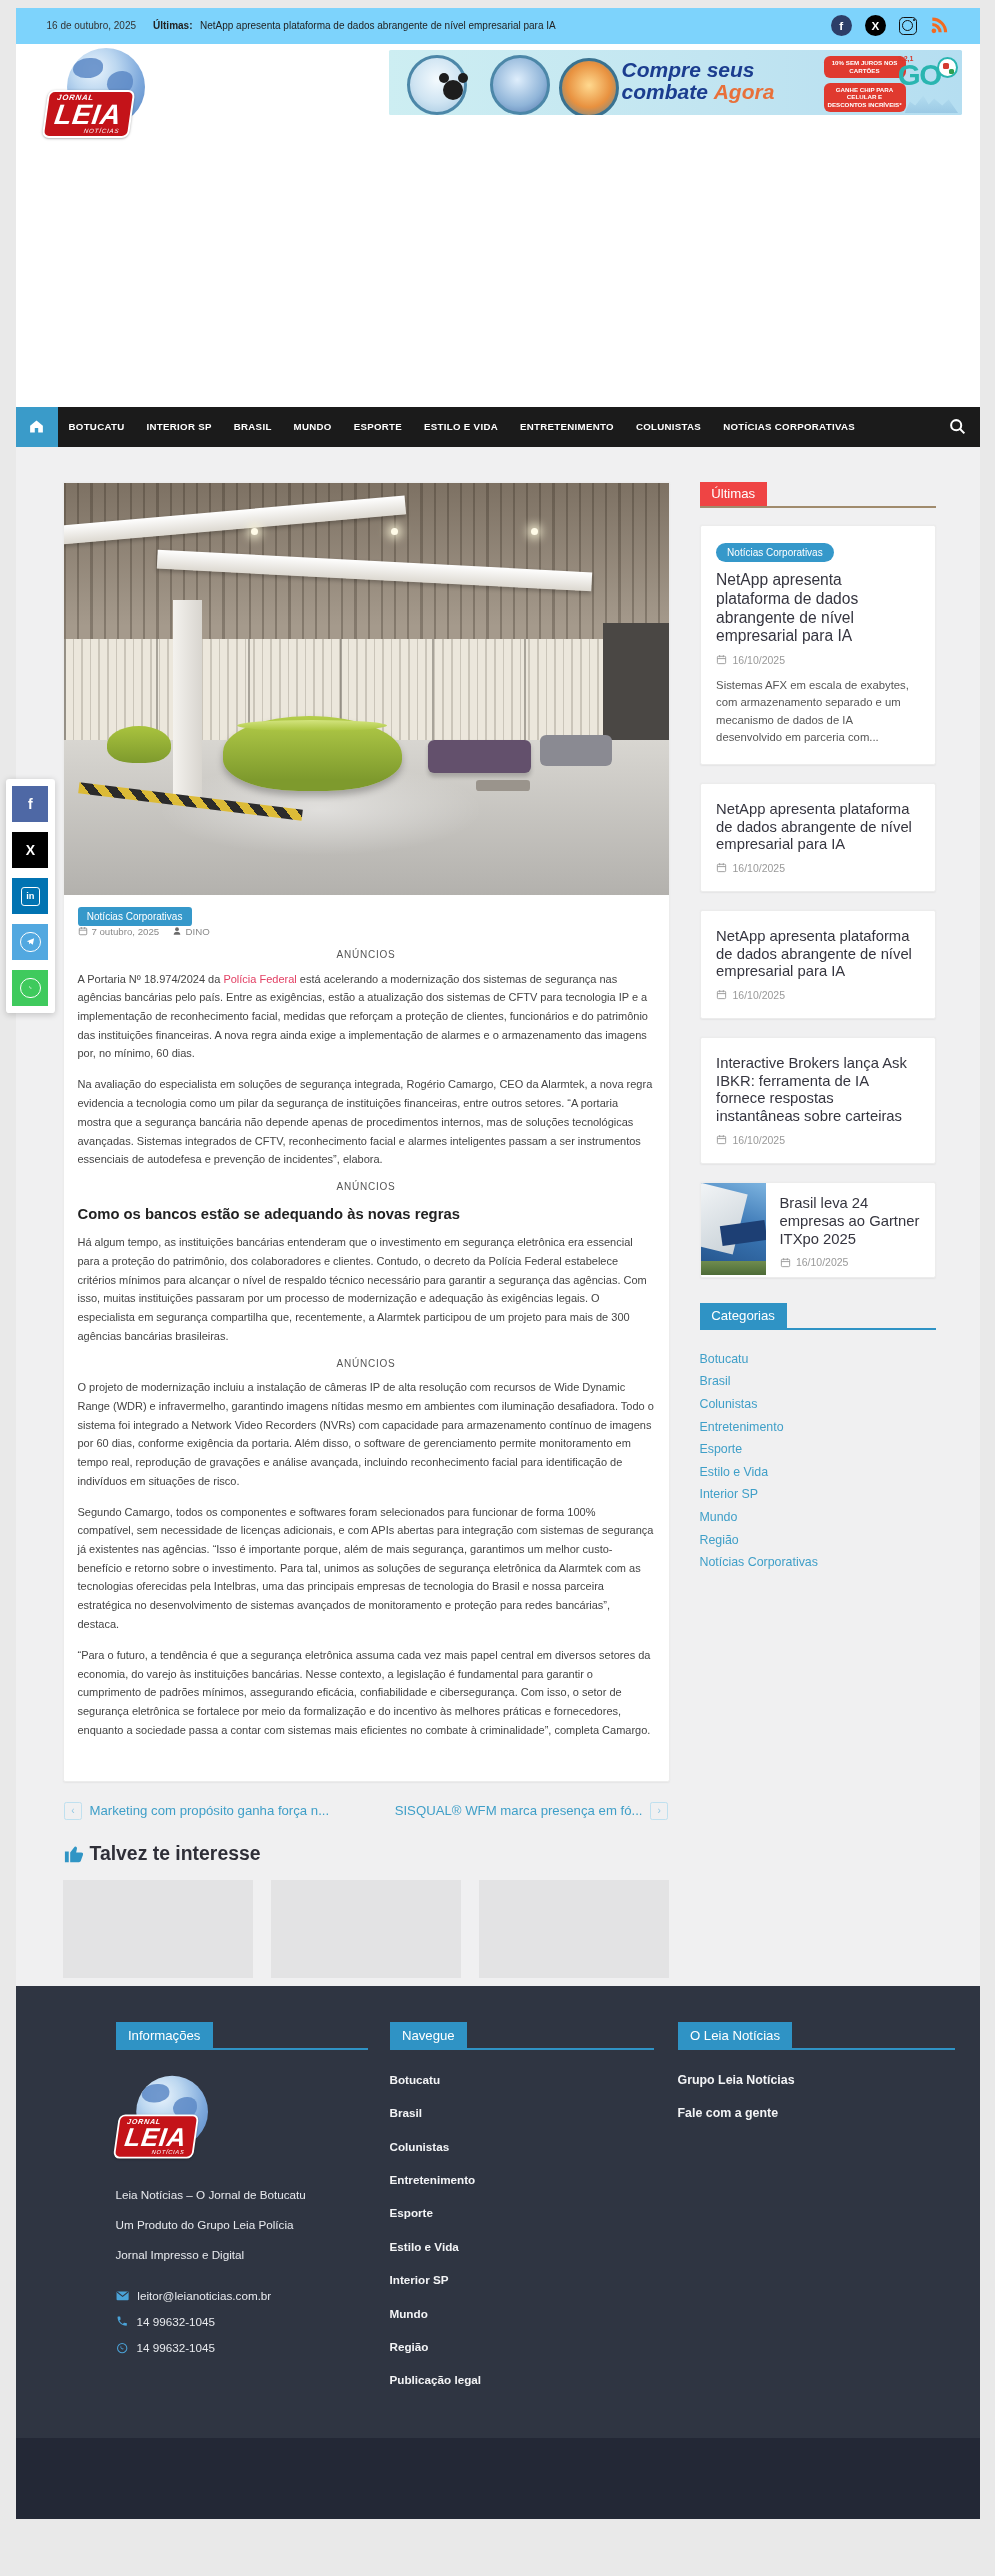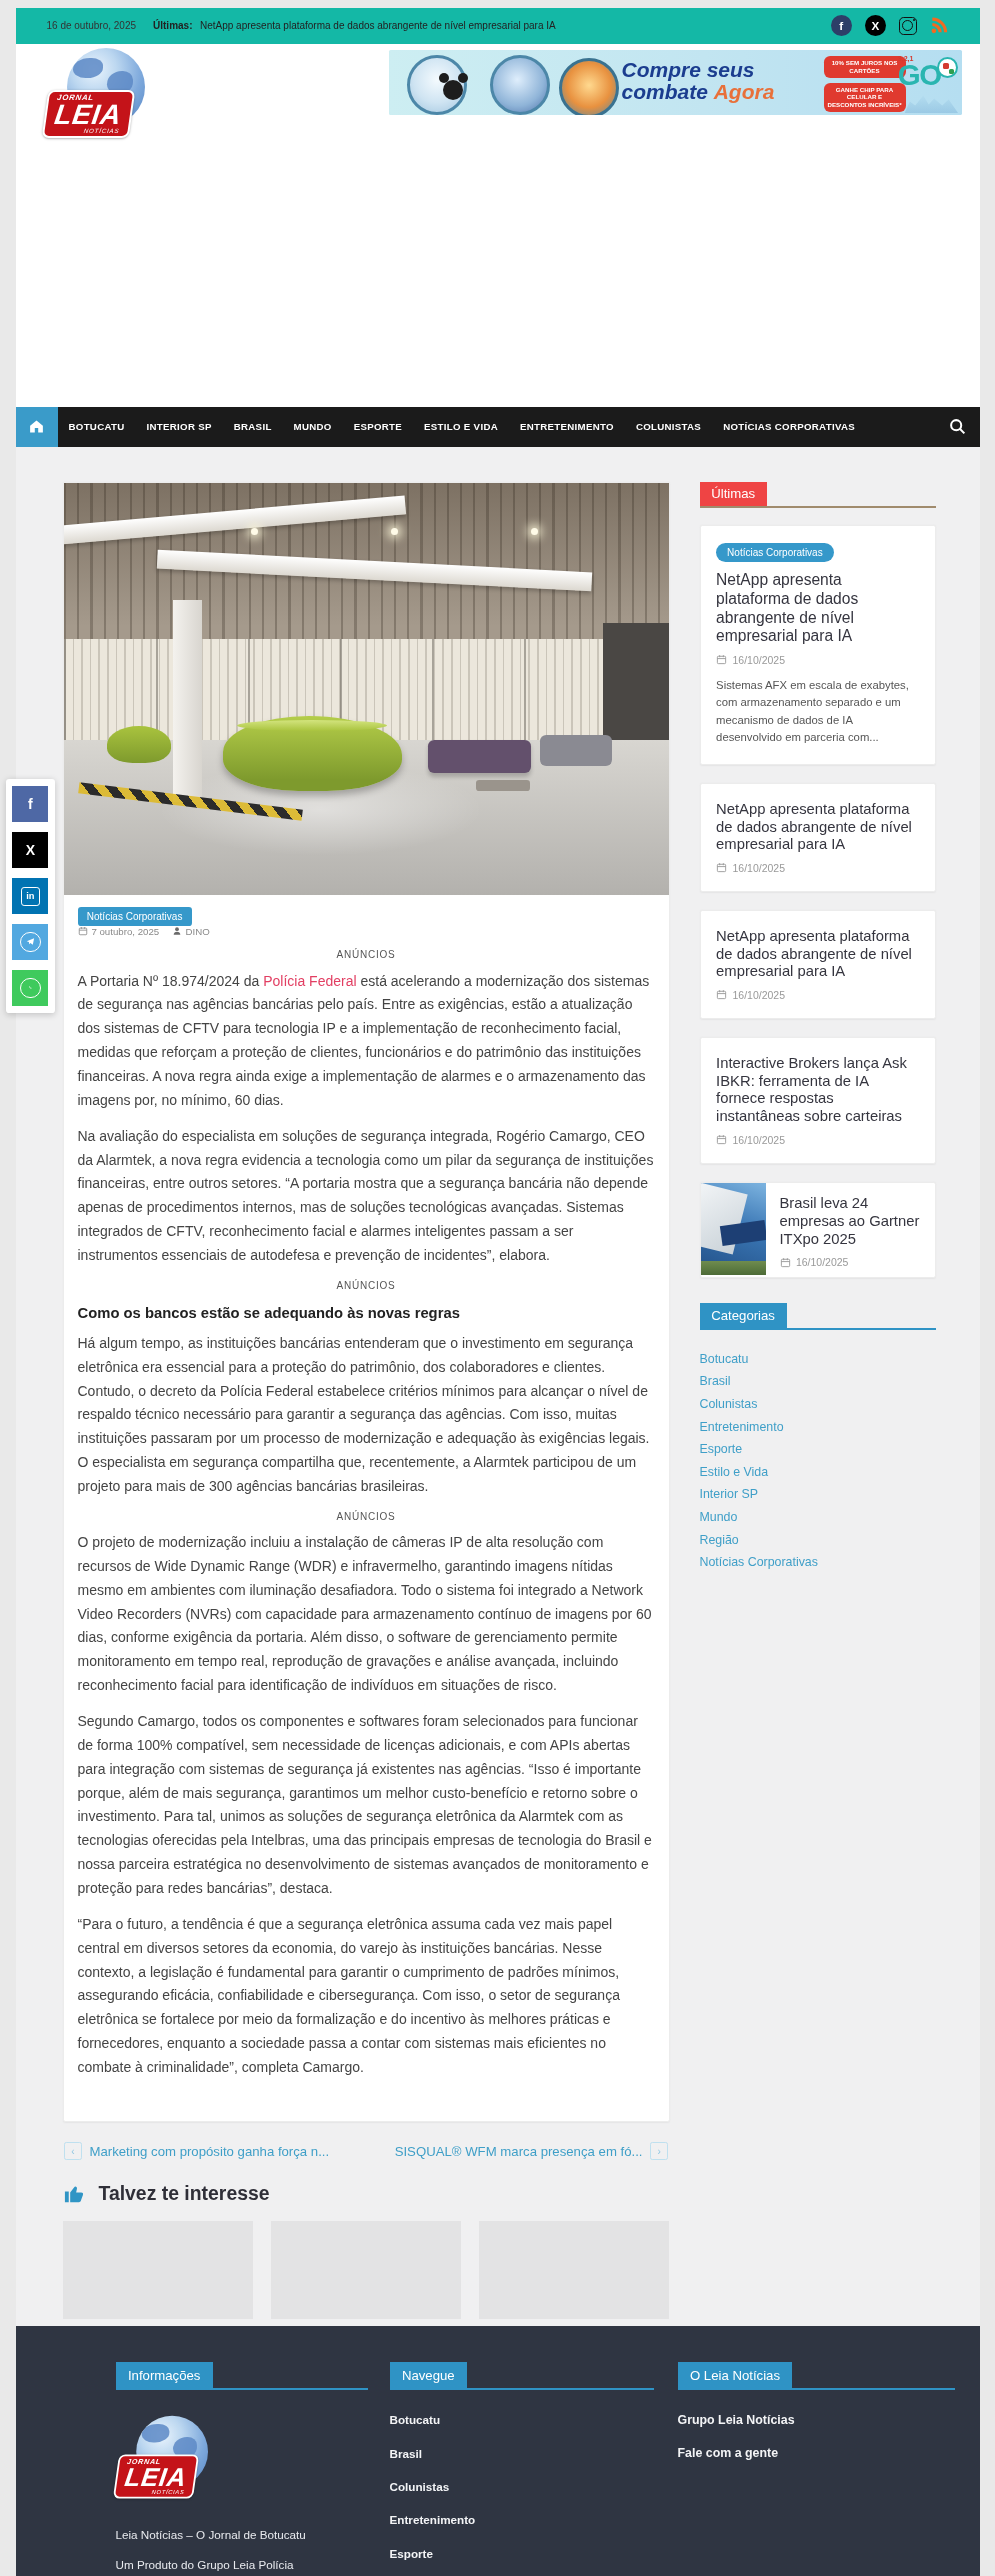--- a/index.html
+++ b/index.html
@@ -1,19 +1,19 @@
 <!DOCTYPE html>
 <html style="font-size:12.4px"><head>
 <meta charset="utf-8">
 <style>
   html,body{margin:0;padding:0;background:#e9e9e9;font-family:"Liberation Sans","DejaVu Sans",sans-serif;}
   .page{width:964px;margin:7.8px auto 0;background:#fff;}
   a{text-decoration:none;cursor:pointer;}
   
-  .topbar{height:36px;display:flex;align-items:center;padding:0 31px;background:#14b8a6;}
+  .topbar{height:36px;display:flex;align-items:center;padding:0 31px;background:#7dd3fc;}
   .tb-date{font-size:10px;color:#333;margin-right:17px;}
   .ticker{font-size:10px;color:#222;}
   .ticker b{margin-right:4.7px;}
   .ticker a{color:#222;}
   .tb-social{margin-left:auto;display:flex;align-items:center;gap:13.2px;}
   .icon-circle{width:21px;height:21px;border-radius:50%;display:flex;align-items:center;justify-content:center;color:#fff;font-weight:bold;font-size:11.7px;}
   .fb-c{background:#2d3e68;}
   .x-c{background:#000;}
   .insta{width:15.6px;height:15.6px;border:1.6px solid #111;border-radius:4.7px;position:relative;display:inline-block;}
   .insta::before{content:"";position:absolute;inset:2.3px;border:1.6px solid #111;border-radius:50%;}
@@ -104,30 +104,30 @@
   .ai-hazard{position:absolute;left:14px;top:313px;width:225px;height:11px;transform:rotate(7deg);opacity:.92;
     background:repeating-linear-gradient(45deg,#ddb92a 0 8.6px,#1d1d1d 8.6px 17px);}
   
   .card-body{padding:12.4px 14px 29.5px;}
   .cat-badge{display:inline-block;background:#3598ca;color:#fff;font-size:10px;padding:3.9px 9.3px;border-radius:3.1px;}
   .cat-badge.pill{border-radius:12.4px;padding:3.9px 11px;}
   h1.article-title{font-size:22.5px;font-weight:600;color:#222;margin:12.4px 0 6.2px;line-height:1.2;}
   .meta{display:flex;align-items:center;gap:12.4px;color:#8a8a8a;font-size:9.7px;margin-bottom:3.1px;}
   .meta span{display:flex;align-items:center;gap:3.9px;}
   .ads-label{text-align:center;font-size:10px;color:#555;letter-spacing:0.8px;margin:12.4px 0 9.3px;}
-  .card-body p{font-size:14px;color:#444;line-height:1.7;margin:0 0 12.4px;}
+  .card-body p{font-size:11px;color:#444;line-height:1.7;margin:0 0 12.4px;}
   .card-body p a.inline-link{color:#e23e62;}
   h2.sub-head{font-size:14.8px;font-weight:bold;color:#222;margin:14px 0 11px;}
   
   .postnav{display:flex;align-items:center;justify-content:space-between;margin:20px 1.6px 22px;}
   .pn-side{display:flex;align-items:center;gap:7.8px;max-width:49%;}
   .pn-box{width:15.6px;height:15.6px;border:0.8px solid #bfe0ef;border-radius:2.3px;color:#8fc6e2;font-size:10px;display:flex;align-items:center;justify-content:center;flex:none;}
   .pn-link{color:#3f9fc8;font-size:13.2px;white-space:nowrap;}
   
-  .related-head{display:flex;align-items:center;gap:13px;margin:4.7px 0 15.6px;}
+  .related-head{display:flex;align-items:center;gap:4px;margin:4.7px 0 15.6px;}
   .related-title{font-size:19.4px;color:#2f2f38;font-weight:600;}
   .related-thumbs{display:flex;gap:18px;padding-bottom:4.7px;}
   .rel-box{width:190px;height:98px;background:#e3e3e4;}
   
   .sidebar{width:236px;}
   .widget-head{border-bottom:2.3px solid;margin-bottom:17px;}
   .widget-head .wlabel{display:inline-block;color:#fff;font-size:13.2px;padding:4.7px 11.7px;}
   .widget-head.tan{border-color:#a08b6d;}
   .widget-head.tan .wlabel{background:#ef4444;}
   .widget-head.blue{border-color:#2f93c5;}

